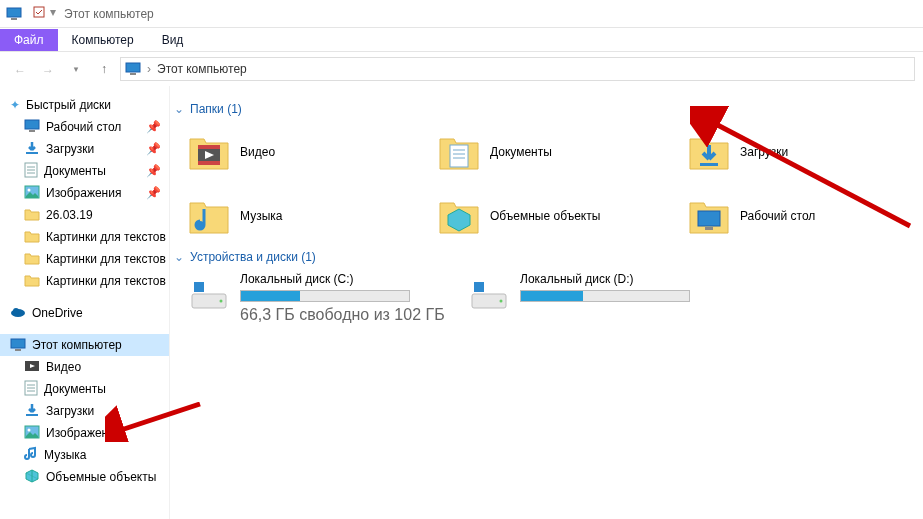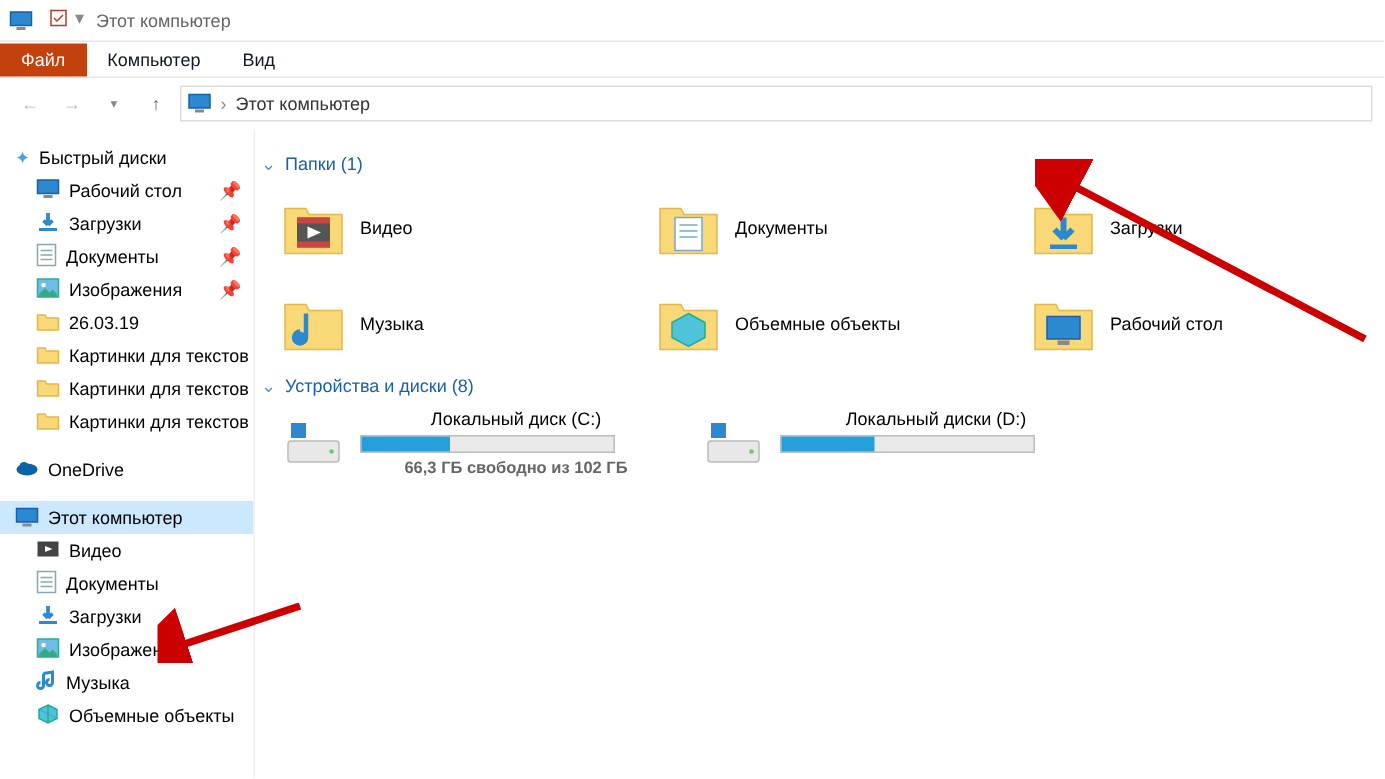--- a/index.html
+++ b/index.html
@@ -5,21 +5,21 @@
 * { box-sizing: border-box; margin: 0; padding: 0; font-family: 'Segoe UI', Tahoma, sans-serif; font-size: 12px; }
 body { background: #fff; width: 923px; height: 519px; overflow: hidden; position: relative; }
 
 .titlebar { display: flex; align-items: center; height: 28px; background: #fff; border-bottom: 1px solid #e5e5e5; padding-left: 4px; }
 .titlebar .icon { width: 20px; height: 20px; display: flex; align-items: center; justify-content: center; margin-right: 4px; }
 .titlebar .qat { display: flex; gap: 4px; margin-left: 4px; margin-right: 8px; }
 .titlebar .title { color: #666; }
 
 .ribbon-tabs { display: flex; align-items: center; height: 24px; border-bottom: 1px solid #e5e5e5; }
 .ribbon-tabs .tab { padding: 4px 14px; color: #0f172a; cursor: pointer; }
-.ribbon-tabs .tab.file { background: #c2410c; color: #fff; }
+.ribbon-tabs .tab.file { background: #8b5cf6; color: #fff; }
 
 .addrbar { display: flex; align-items: center; height: 34px; padding: 0 8px; gap: 4px; }
 .nav-btn { width: 24px; height: 24px; display: flex; align-items: center; justify-content: center; color: #bbb; }
 .nav-btn.active { color: #666; }
 .addr { display: flex; align-items: center; flex: 1; height: 24px; border: 1px solid #ddd; padding: 0 4px; gap: 6px; }
 .addr .crumb { color: #333; }
 
 .content { display: flex; height: calc(519px - 28px - 24px - 34px); }
 
 .sidebar { width: 170px; padding: 8px 0; overflow: hidden; border-right: 1px solid #f0f0f0; }
@@ -30,27 +30,27 @@
 .tree-spacer { height: 10px; }
 
 .main { flex: 1; padding: 10px 4px; position: relative; overflow: hidden; }
 .group-header { display: flex; align-items: center; gap: 6px; color: #1a5fab; margin: 6px 0 8px 0; font-size: 13px; cursor: pointer; }
 .group-header .chev { color: #5a8fc7; }
 
 .folders-grid { display: grid; grid-template-columns: repeat(3, 240px); grid-auto-rows: 56px; gap: 8px 10px; margin-left: 14px; }
 .folder-item { display: flex; align-items: center; gap: 10px; }
 .folder-icon { width: 42px; height: 42px; position: relative; }
 
-.drives-grid { display: grid; grid-template-columns: repeat(2, 260px); gap: 10px 20px; margin-left: 14px; text-align: center; }
+.drives-grid { display: grid; grid-template-columns: repeat(2, 260px); gap: 10px 20px; margin-left: 14px; }
 .drive-item { display: flex; gap: 10px; }
 .drive-icon { width: 42px; height: 42px; }
 .drive-info { flex: 1; }
 .drive-bar { width: 170px; height: 12px; border: 1px solid #bcbcbc; background: #eaeaea; margin: 4px 0; }
 .drive-fill { height: 100%; background: #26a0da; }
-.drive-free { color: #666; font-size: 11px; font-weight: bold; }
+.drive-free { color: #666; font-size: 16px; }
 
 .arrow { position: absolute; pointer-events: none; }
 
 
 .svg-icon { display: block; }
 </style>
 </head>
 <body>
 
 <div class="titlebar">
@@ -281,21 +281,21 @@
               <path d="M2 8h14l2 4h22v26H2z" fill="#f8d877" stroke="#e0b84e"></path>
               <rect x="10" y="16" width="22" height="15" fill="#2d89cf" stroke="#1a5fab"></rect>
               <rect x="17" y="32" width="8" height="3" fill="#888"></rect>
             </svg></span>
           <span>Рабочий стол</span>
         </div>
       </div>
 
     <div class="group-header">
       <span class="chev">⌄</span>
-      <span>Устройства и диски (8)</span>
+      <span>Устройства и диски (1)</span>
     </div>
     <div class="drives-grid" id="drives-grid">
         <div class="drive-item">
           <span class="drive-icon"><svg width="42" height="42" viewBox="0 0 42 42">
               <rect x="4" y="22" width="34" height="14" rx="2" fill="#e8e8e8" stroke="#bbb"></rect>
               <rect x="6" y="10" width="10" height="10" fill="#2d89cf"></rect>
               <circle cx="33" cy="29" r="1.5" fill="#6c6"></circle>
             </svg></span>
           <div class="drive-info">
             <div>Локальный диск (C:)</div>
@@ -305,21 +305,21 @@
             <div class="drive-free">66,3 ГБ свободно из 102 ГБ</div>
           </div>
         </div>
         <div class="drive-item">
           <span class="drive-icon"><svg width="42" height="42" viewBox="0 0 42 42">
               <rect x="4" y="22" width="34" height="14" rx="2" fill="#e8e8e8" stroke="#bbb"></rect>
               <rect x="6" y="10" width="10" height="10" fill="#2d89cf"></rect>
               <circle cx="33" cy="29" r="1.5" fill="#6c6"></circle>
             </svg></span>
           <div class="drive-info">
-            <div>Локальный диски (D:)</div>
+            <div>Локальный диск (D:)</div>
             <div class="drive-bar">
               <div class="drive-fill" style="width:37%"></div>
             </div>
           </div>
         </div>
       </div>
 
     <svg class="arrow" style="left:520px;top:20px" width="230" height="130">
       <defs>
           <marker id="ah1" markerWidth="10" markerHeight="10" refX="2" refY="5" orient="auto">

